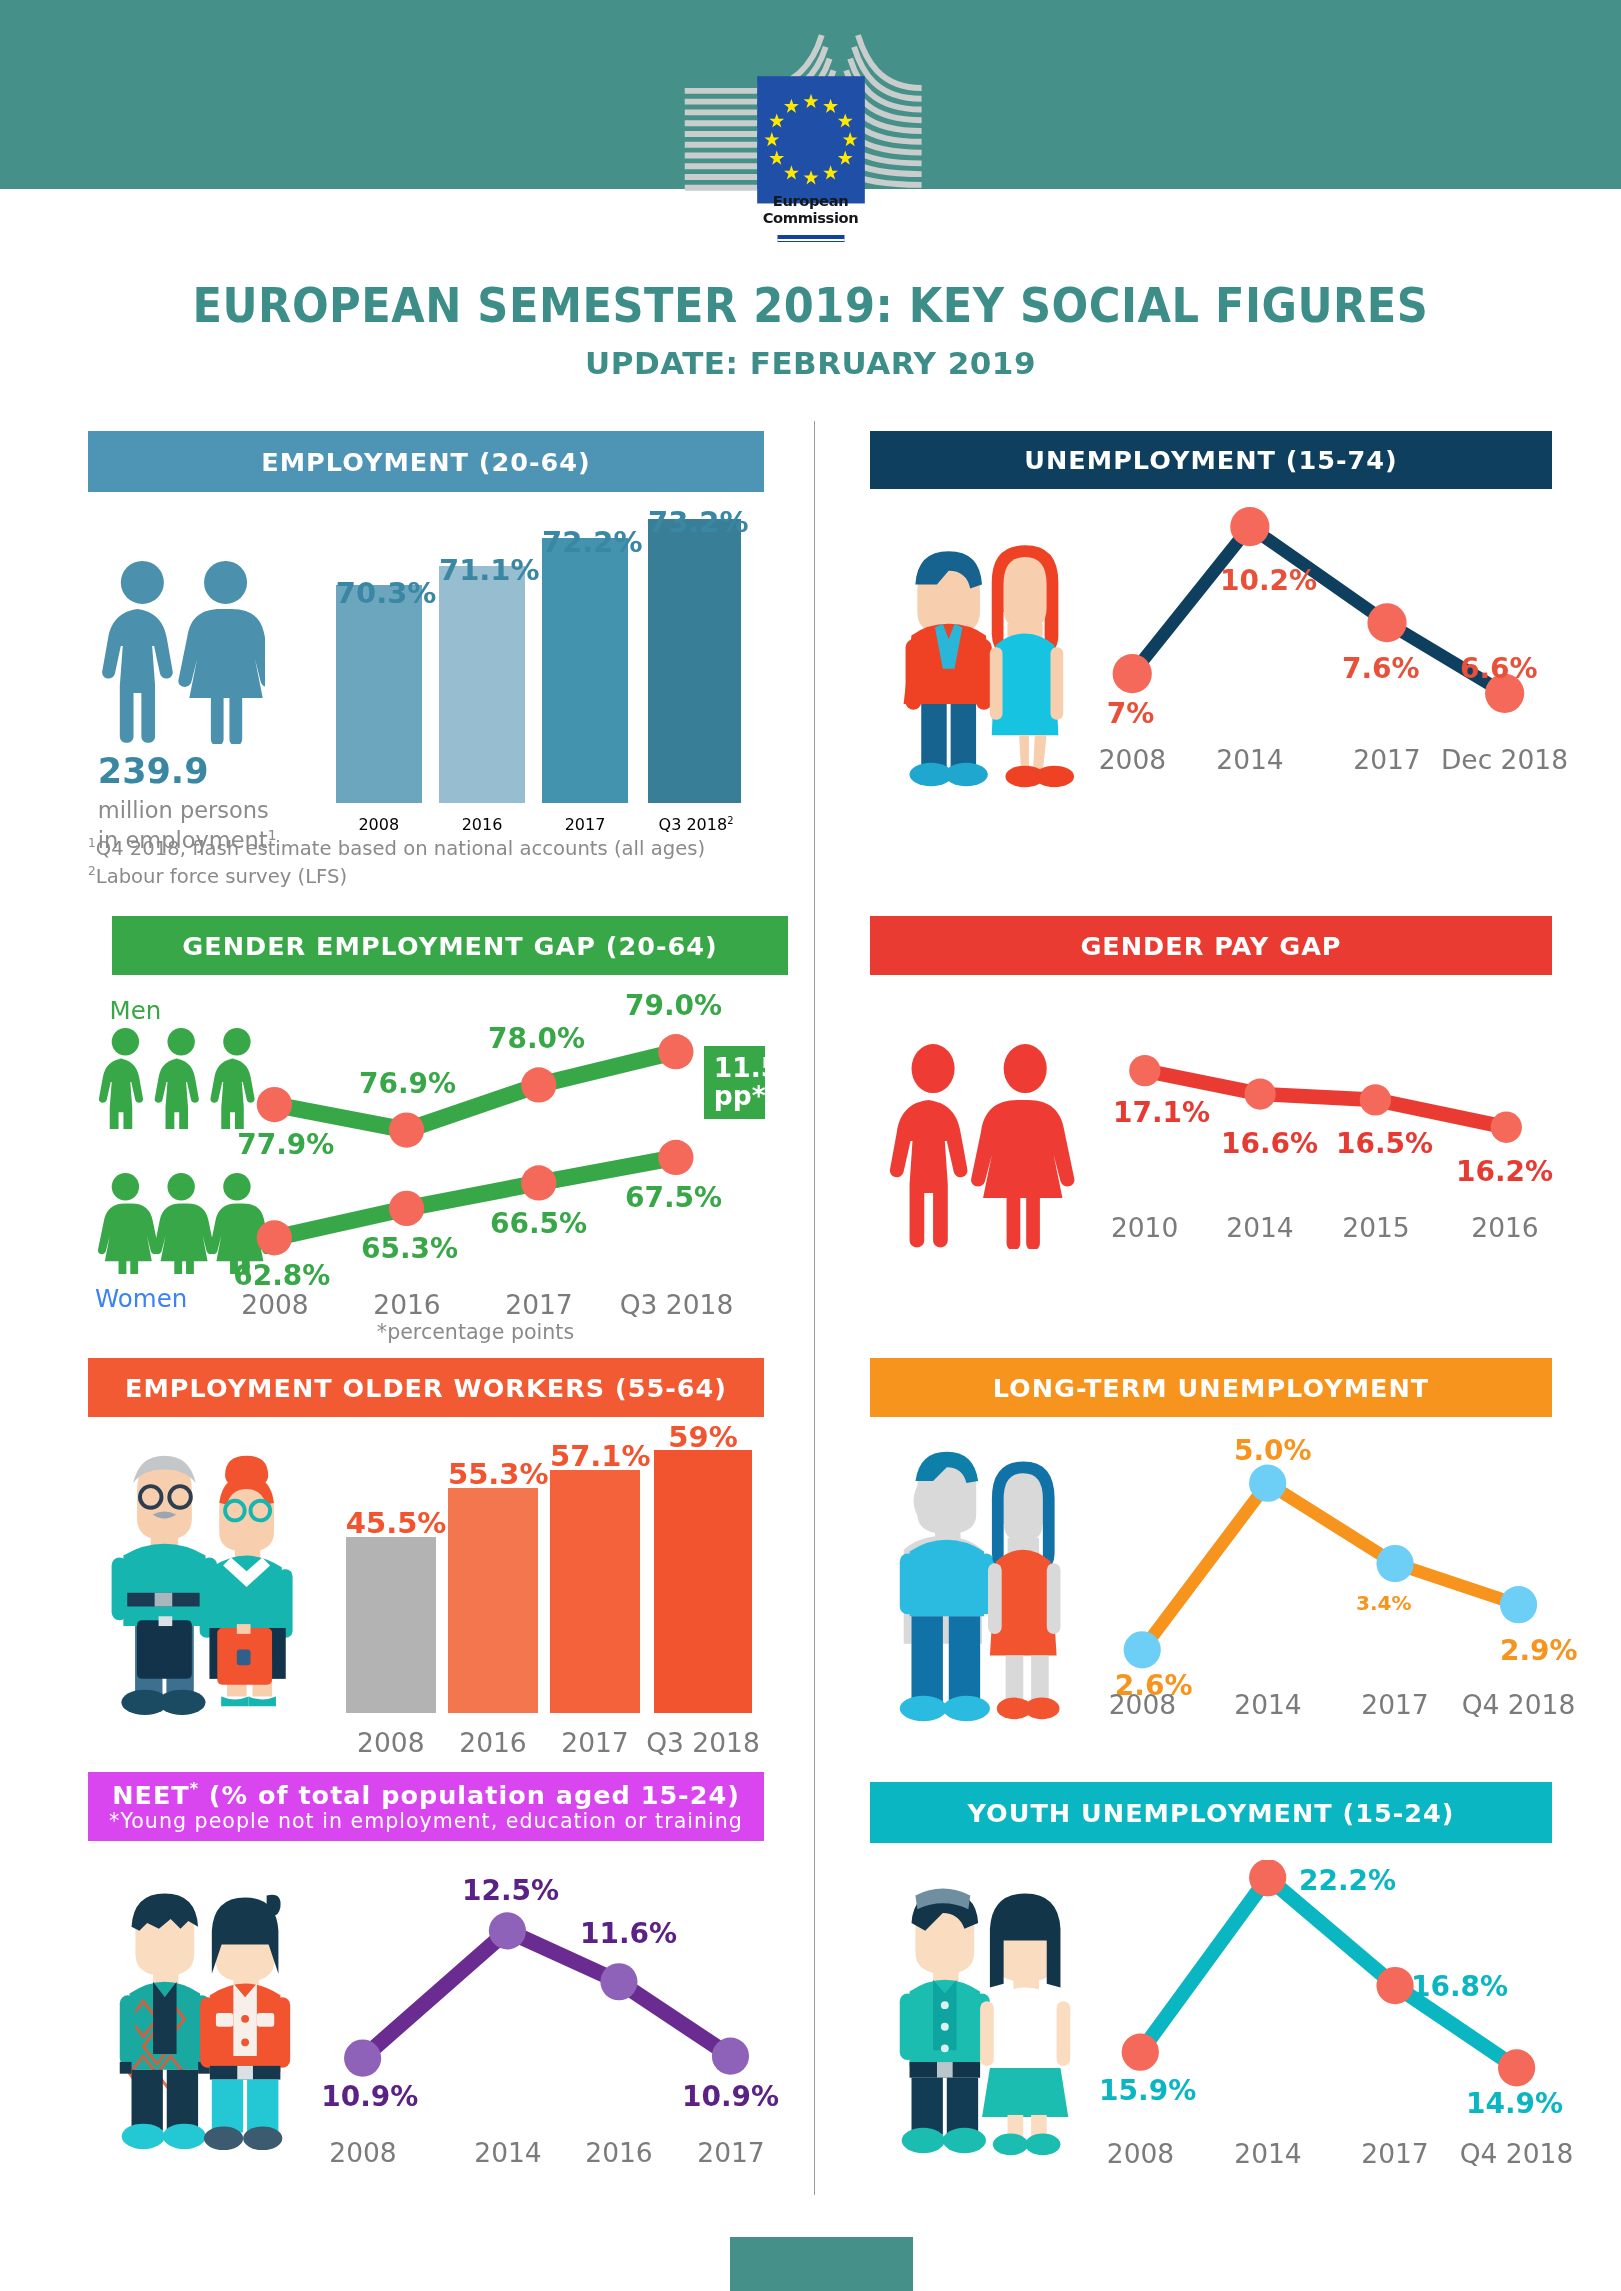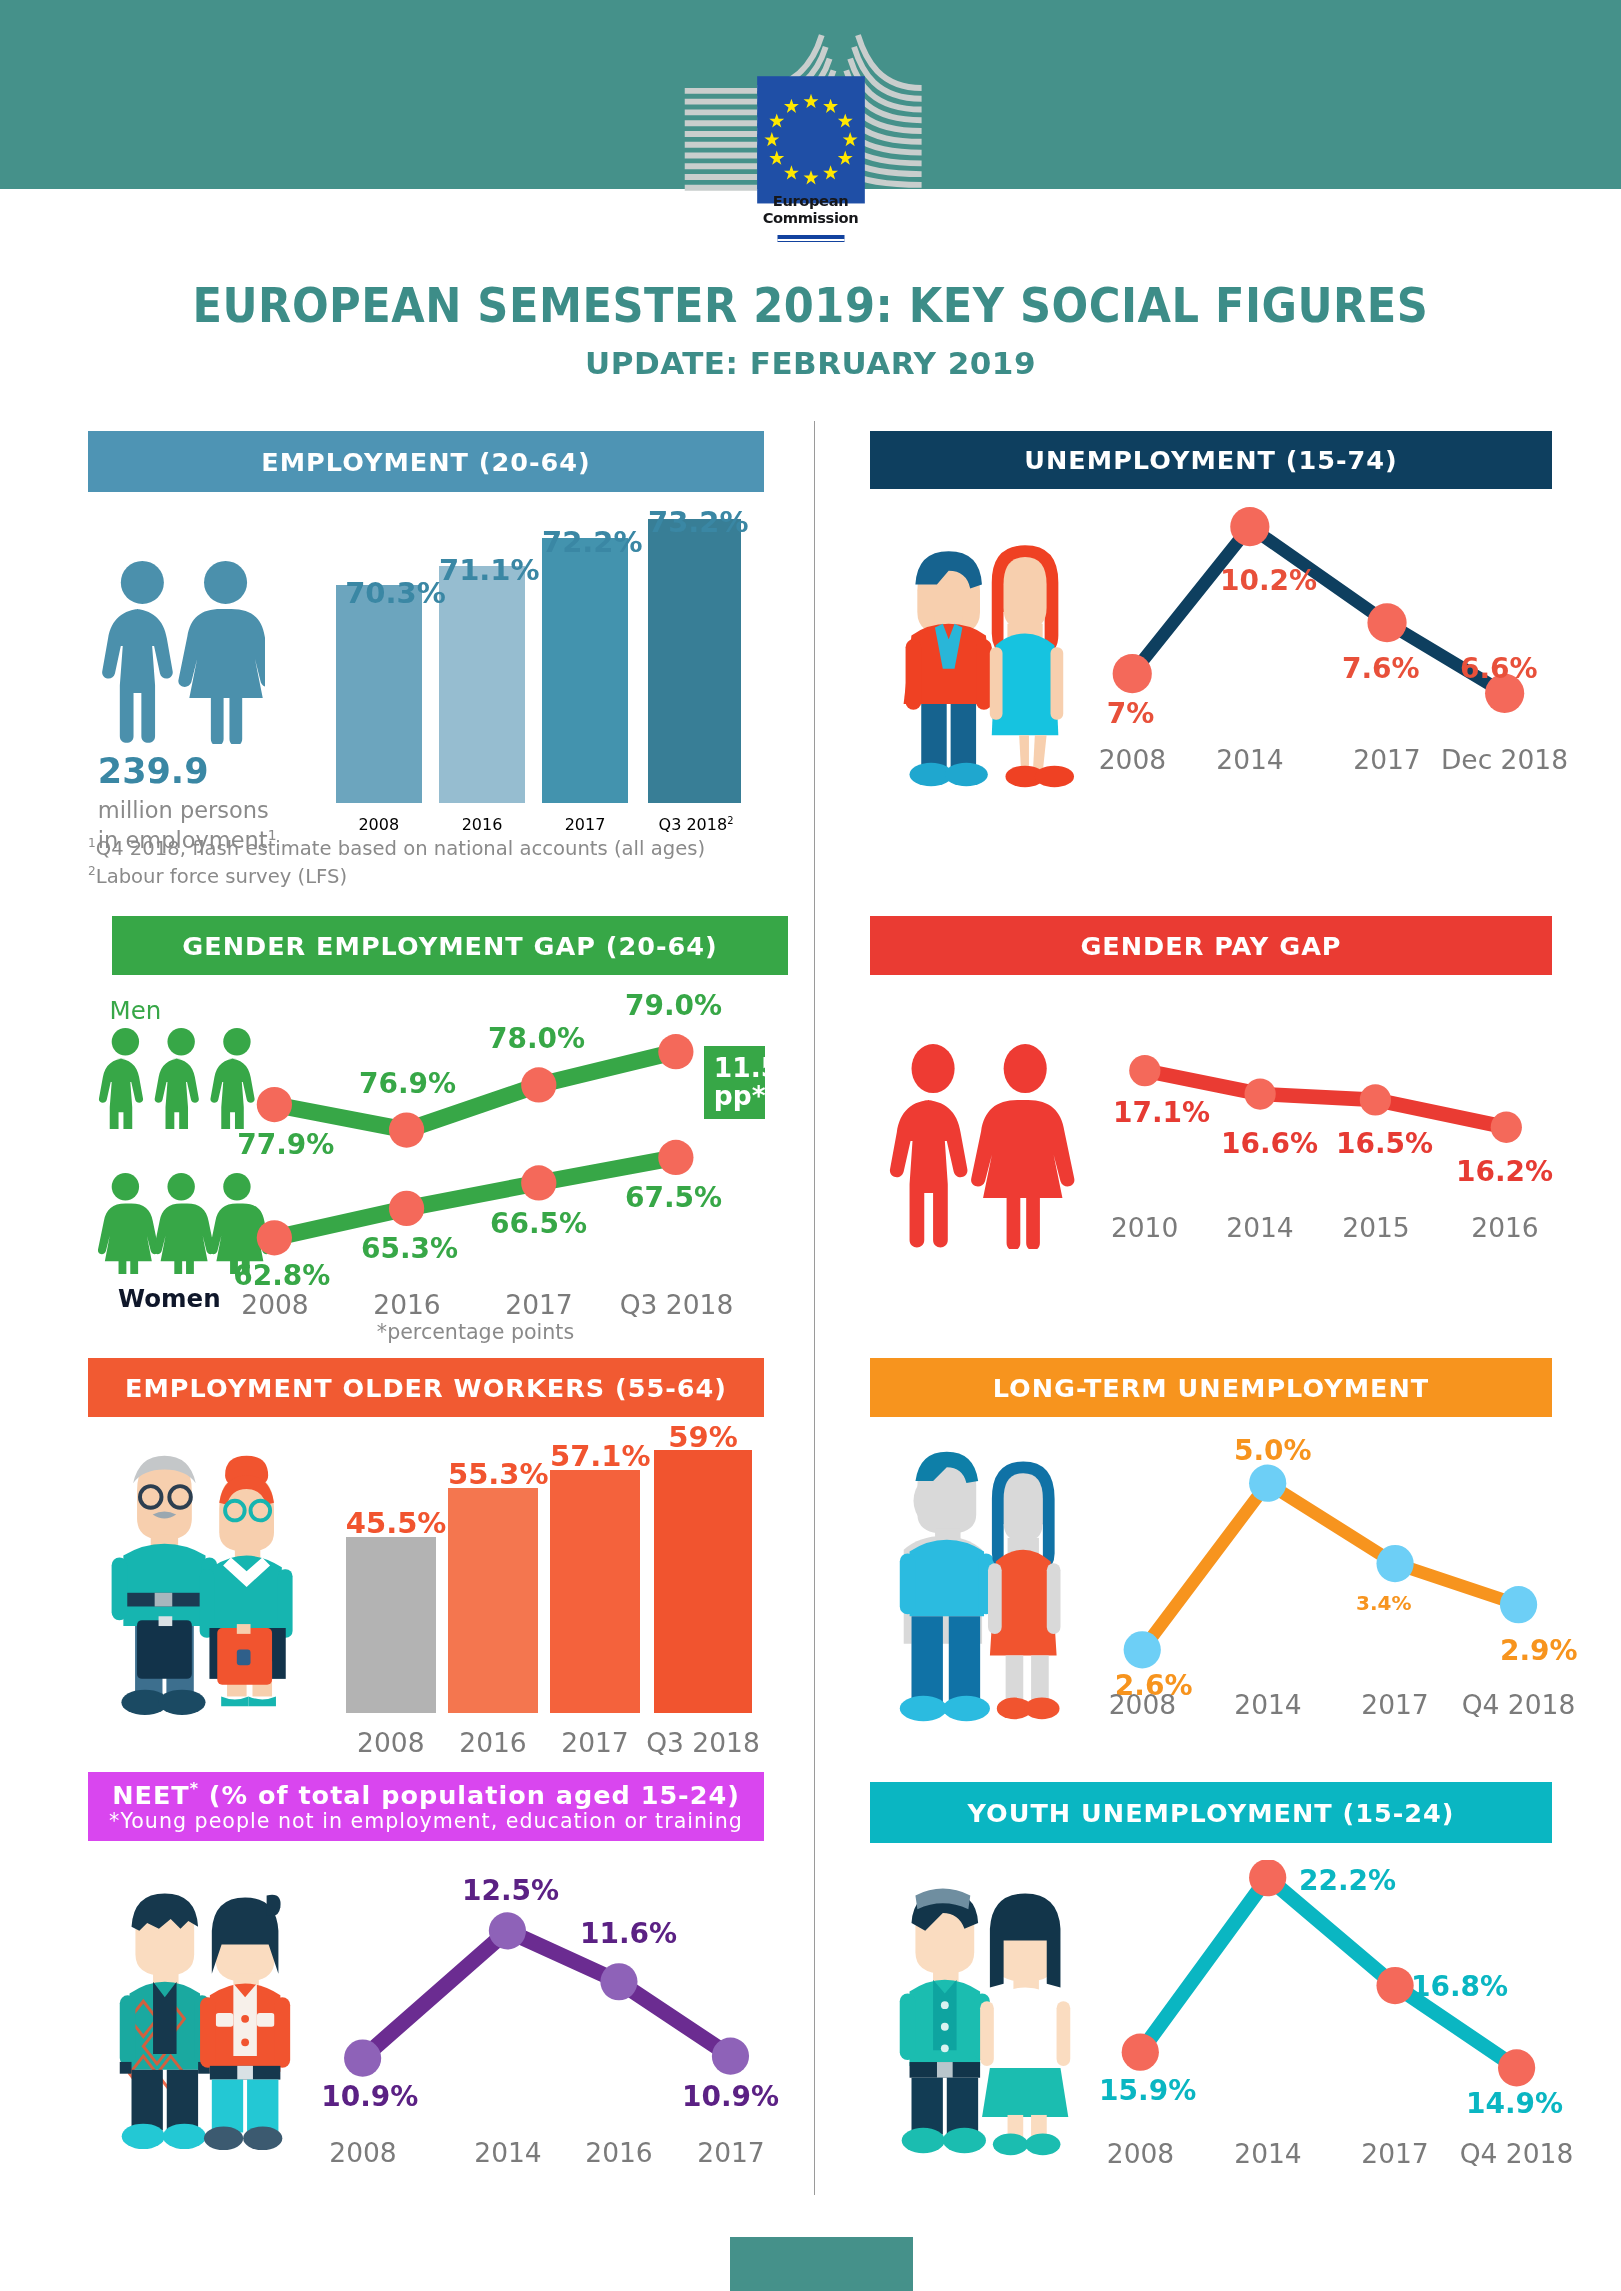--- a/index.html
+++ b/index.html
@@ -161,21 +161,21 @@
     </div>
   </div>
 
   <div class="chartbox" style="left:240px;top:88px;width:431px;height:343px;">
     <div style="position:absolute;left:0;bottom:59px;width:431px;height:284px;">
       <div class="bar" style="left:7.8px;width:86px;height:218px;background:#6ca5be;"></div>
       <div class="bar" style="left:111px;width:86px;height:237px;background:#96bdd0;"></div>
       <div class="bar" style="left:214px;width:86px;height:265px;background:#4393ae;"></div>
       <div class="bar" style="left:320px;width:93px;height:284px;background:#387e96;"></div>
     </div>
-    <div class="val-lbl" style="left:7.8px;width:110px;text-align:right;top:57px;font-size:29px;color:#3a87a4;">70.3%</div>
+    <div class="val-lbl" style="left:7.8px;width:110px;text-align:left;top:57px;font-size:29px;color:#3a87a4;">70.3%</div>
     <div class="val-lbl" style="left:111px;width:86px;text-align:center;top:34px;font-size:29px;color:#3a87a4;">71.1%</div>
     <div class="val-lbl" style="left:214px;width:86px;text-align:center;top:5.9px;font-size:29px;color:#3a87a4;">72.2%</div>
     <div class="val-lbl" style="left:320px;width:93px;text-align:center;top:-13.7px;font-size:29px;color:#3a87a4;">73.2%</div>
 
     <div class="axis-lbl" style="left:7.8px;width:86px;top:296px;">2008</div>
     <div class="axis-lbl" style="left:111px;width:86px;top:296px;">2016</div>
     <div class="axis-lbl" style="left:214px;width:86px;top:296px;">2017</div>
     <div class="axis-lbl" style="left:314px;width:108px;top:296px;">
       <span>Q3 2018</span><sup>2</sup>
     </div>
@@ -275,21 +275,21 @@
       <g transform="translate(57,0)">
         <circle cx="28" cy="16" r="14"></circle>
         <path d="M28 33 c-13 0 -20 6 -22 18 l-6 29 c-1 5 6 7 8 2 l4 -16 -5 26 14 0 0 27 c0 6 8 6 8 0 l0 -27 4 0 0 27 c0 6 8 6 8 0 l0 -27 14 0 -5 -26 4 16 c2 5 9 3 8 -2 l-6 -29 c-2 -12 -9 -18 -22 -18z"></path>
       </g>
       <g transform="translate(114,0)">
         <circle cx="28" cy="16" r="14"></circle>
         <path d="M28 33 c-13 0 -20 6 -22 18 l-6 29 c-1 5 6 7 8 2 l4 -16 -5 26 14 0 0 27 c0 6 8 6 8 0 l0 -27 4 0 0 27 c0 6 8 6 8 0 l0 -27 14 0 -5 -26 4 16 c2 5 9 3 8 -2 l-6 -29 c-2 -12 -9 -18 -22 -18z"></path>
       </g>
     </g>
   </svg>
-  <div style="position:absolute;left:30px;top:368px;font-size:24.5px;color:#0f172a;font-weight:bold;">Women</div>
+  <div style="position:absolute;left:7px;top:368px;font-size:24.5px;color:#3b82f6;">Women</div>
 
   <div class="chartbox" style="left:157px;top:69px;width:519px;height:343px;">
     <svg width="519" height="294" viewBox="0 0 530 300">
       <polyline points="30,122 165,148 300,102 440,68" fill="none" stroke="#37a747" stroke-width="17"></polyline>
       <polyline points="30,258 165,228 300,202 440,176" fill="none" stroke="#37a747" stroke-width="17"></polyline>
       <circle cx="30" cy="122" r="18" fill="#f4695a"></circle>
       <circle cx="165" cy="148" r="18" fill="#f4695a"></circle>
       <circle cx="300" cy="102" r="18" fill="#f4695a"></circle>
       <circle cx="440" cy="68" r="18" fill="#f4695a"></circle>
       <circle cx="30" cy="258" r="18" fill="#f4695a"></circle>

